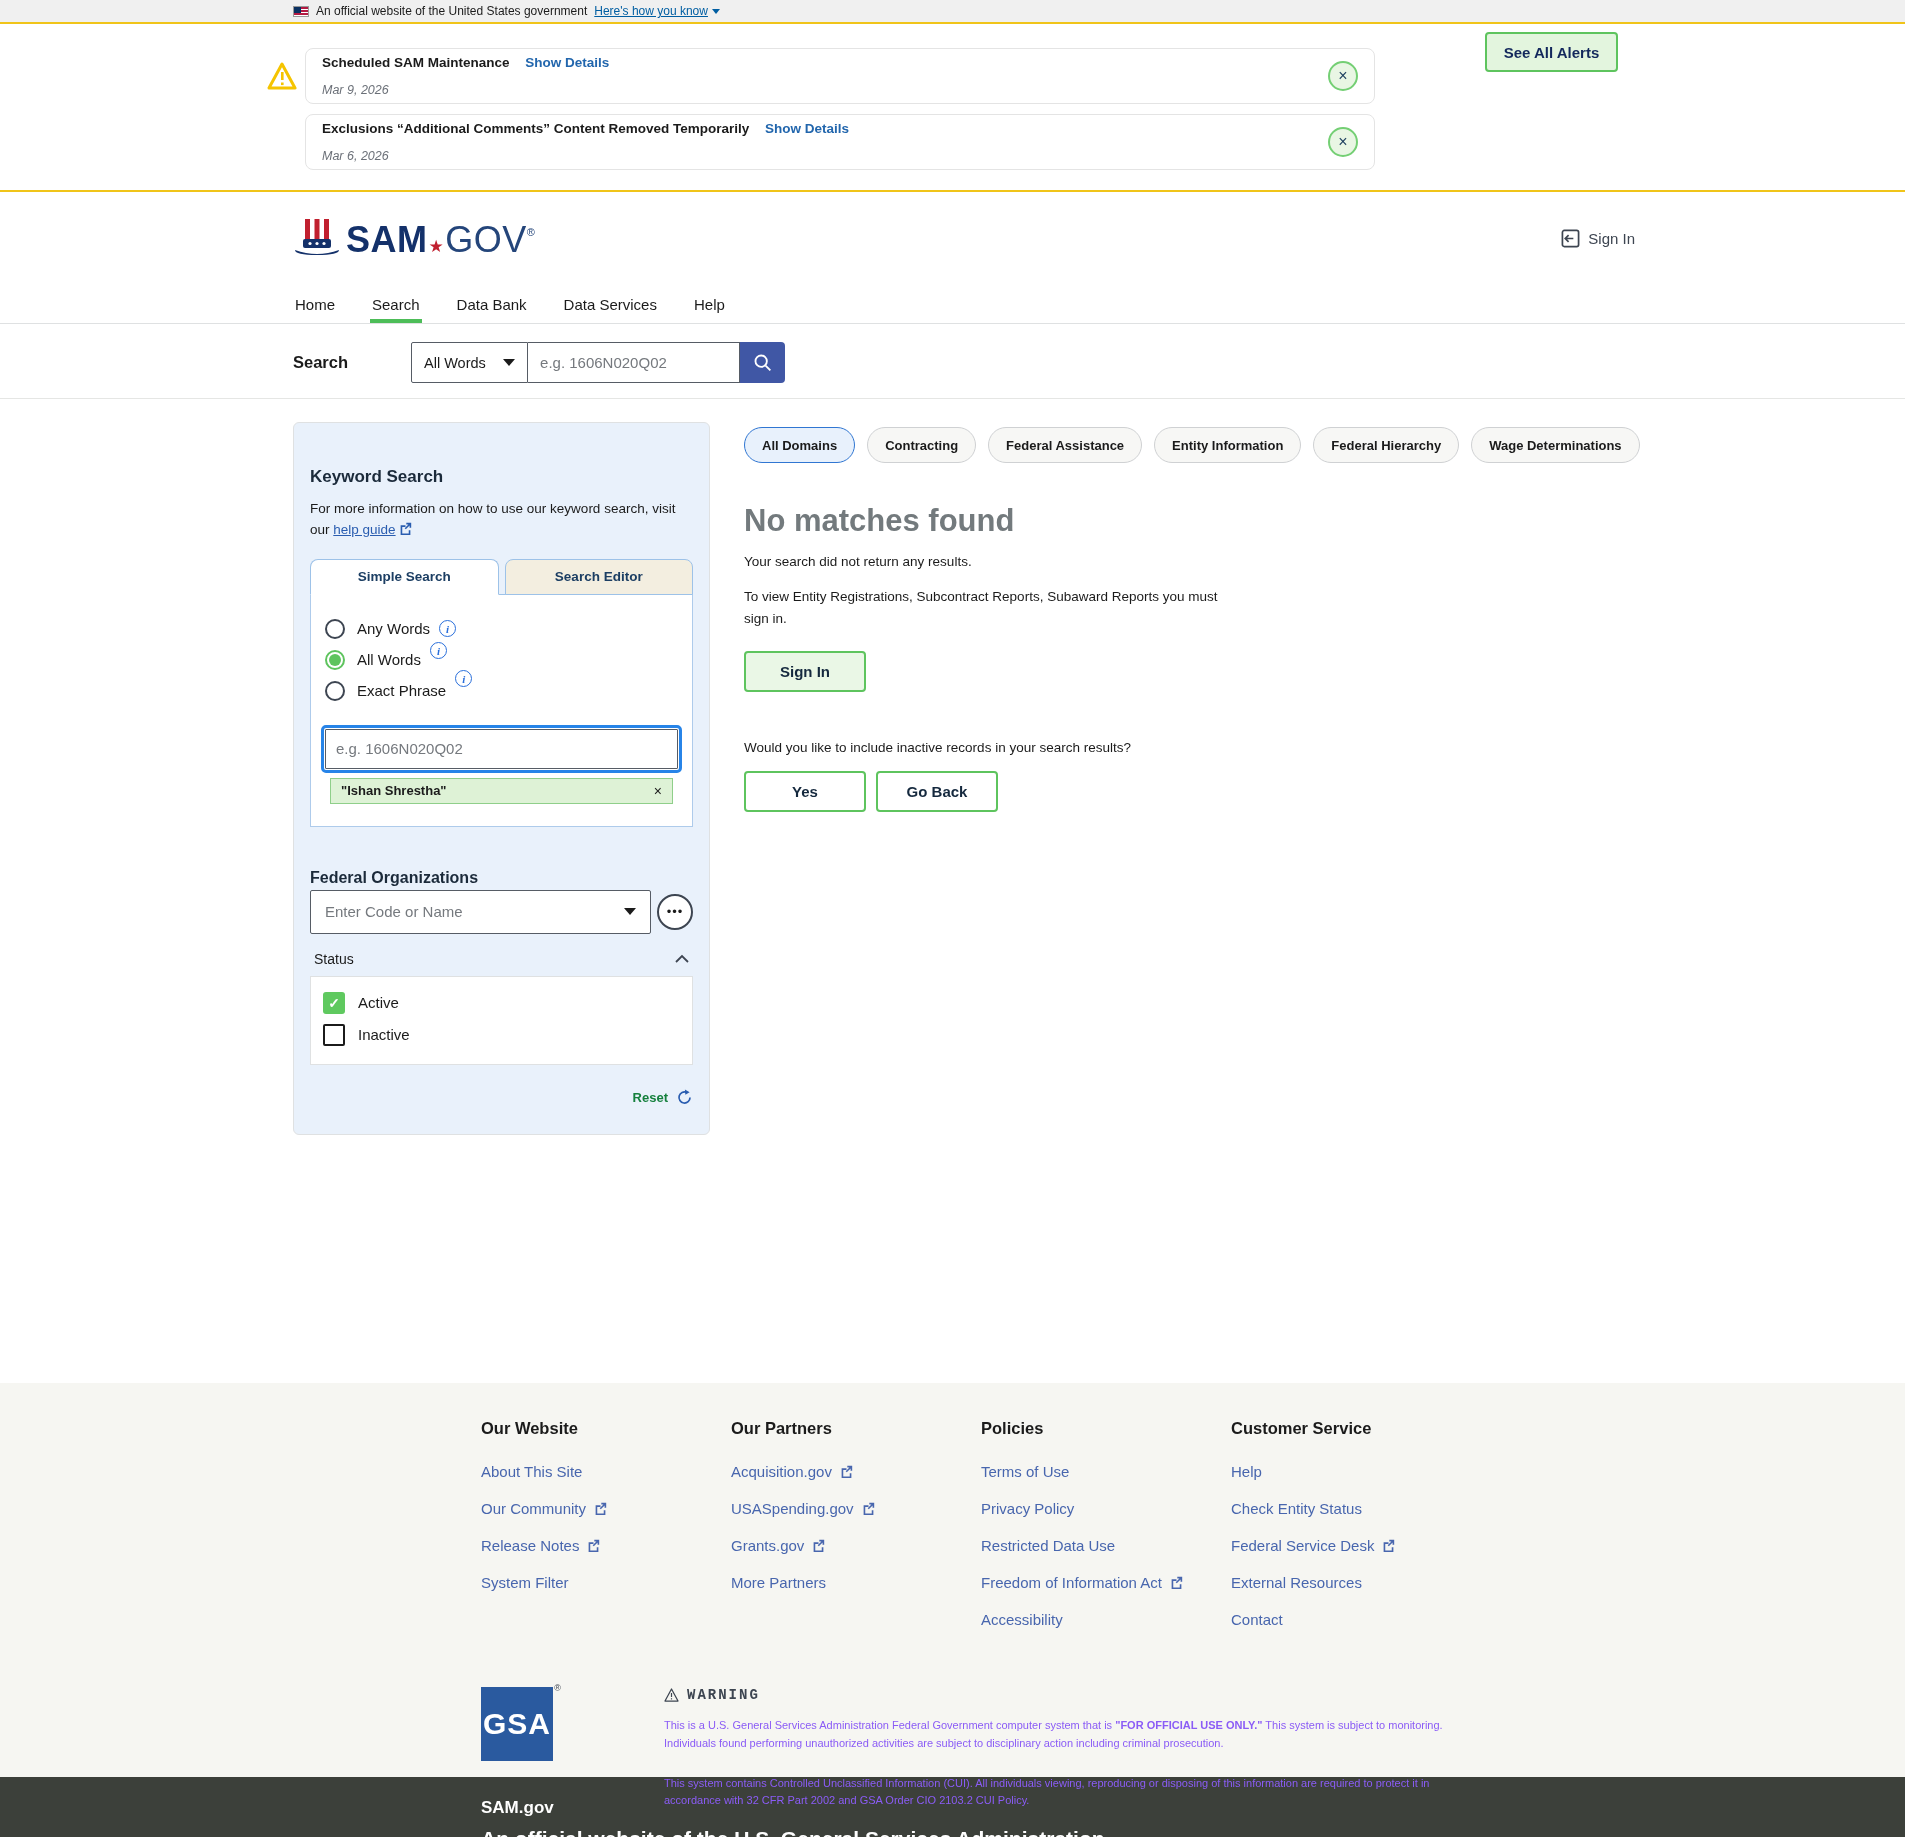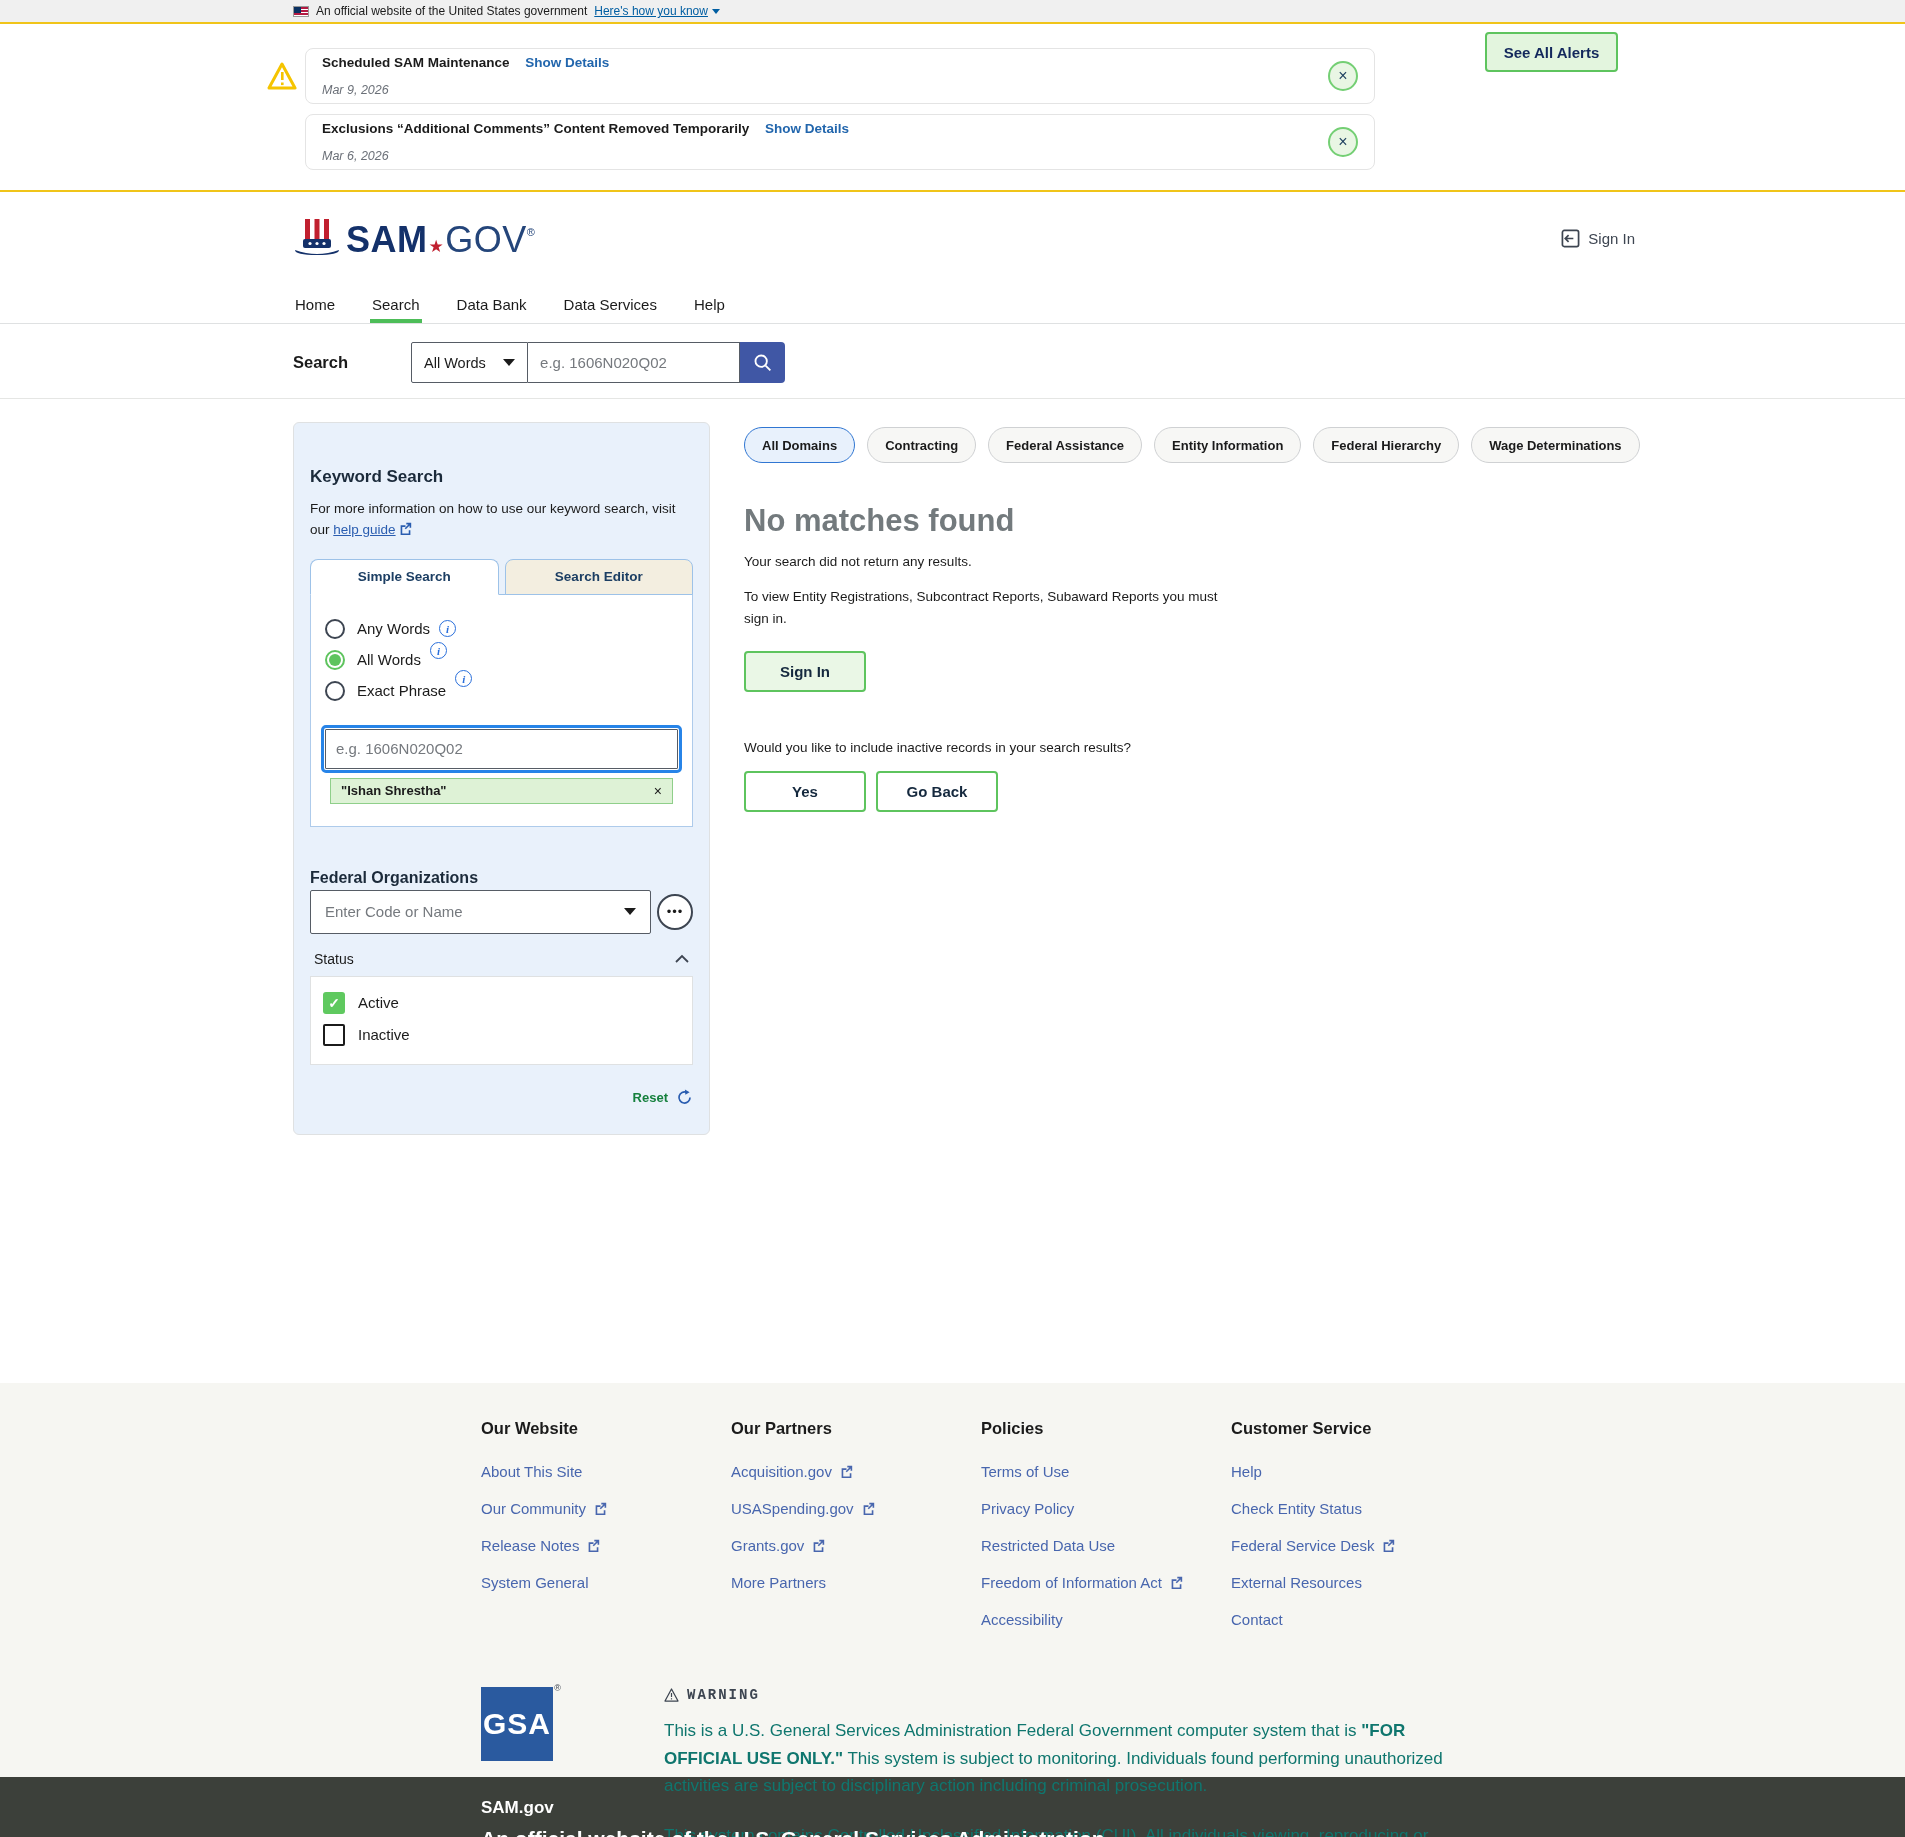--- a/index.html
+++ b/index.html
@@ -104,21 +104,21 @@
   .footer-cols { display:flex; }
   .fcol { width:250px; }
   .fcol-heading { font-size:16.5px; font-weight:bold; margin-bottom:25px; color:#1b1b1b; }
   .flink { display:flex; align-items:center; gap:5px; margin-bottom:20px; font-size:15px; color:#4866ae; cursor:pointer; }
   .gsa-row { display:flex; margin-top:39px; }
   .gsa-logo-wrap { position:relative; }
   .gsa-logo { width:72px; height:74px; background:#2a5a9f; color:#fff; display:flex; align-items:center; justify-content:center; font-size:30px; font-weight:bold; letter-spacing:1px; }
   .gsa-reg { position:absolute; right:-8px; top:-4px; font-size:9px; color:#3d4551; }
   .warn-block { margin-left:111px; width:800px; }
   .warn-head { display:flex; align-items:center; gap:8px; font-size:14px; font-weight:bold; color:#3d4551; letter-spacing:2px; font-family:"Liberation Mono", monospace; }
-  .warn-p { font-size:17px; line-height:1.62; margin-top:14px; color:#0f766e; }
+  .warn-p { font-size:11px; line-height:1.62; margin-top:14px; color:#8b5cf6; }
   .warn-p b { font-weight:bold; }
   .warn-p2 { margin-top:22px; }
   
   .dark-footer { background:#3c403a; height:100px; padding:21px 0 0 481px; color:#fff; }
   .df-title { font-size:17px; font-weight:bold; }
   .df-sub { font-size:21px; font-weight:bold; margin-top:9px; }
 </style>
 </head>
 <body>
 
@@ -323,21 +323,21 @@
           </svg>
         </div>
       <div class="flink">
           <span>Release Notes</span>
           <svg class="ext-ic" width="13" height="13" viewBox="0 0 16 16">
             <path d="M2 4 h6 v2 H4 v8 h8 v-4 h2 v6 H2 Z" fill="#4866ae"></path>
             <path d="M9 1 h6 v6 h-2 V4.4 L8.4 9 7 7.6 11.6 3 H9 Z" fill="#4866ae"></path>
           </svg>
         </div>
       <div class="flink">
-          <span>System General</span>
+          <span>System Filter</span>
         </div>
     </div>
     <div class="fcol">
       <div class="fcol-heading">Our Partners</div>
       <div class="flink">
           <span>Acquisition.gov</span>
           <svg class="ext-ic" width="13" height="13" viewBox="0 0 16 16">
             <path d="M2 4 h6 v2 H4 v8 h8 v-4 h2 v6 H2 Z" fill="#4866ae"></path>
             <path d="M9 1 h6 v6 h-2 V4.4 L8.4 9 7 7.6 11.6 3 H9 Z" fill="#4866ae"></path>
           </svg>

